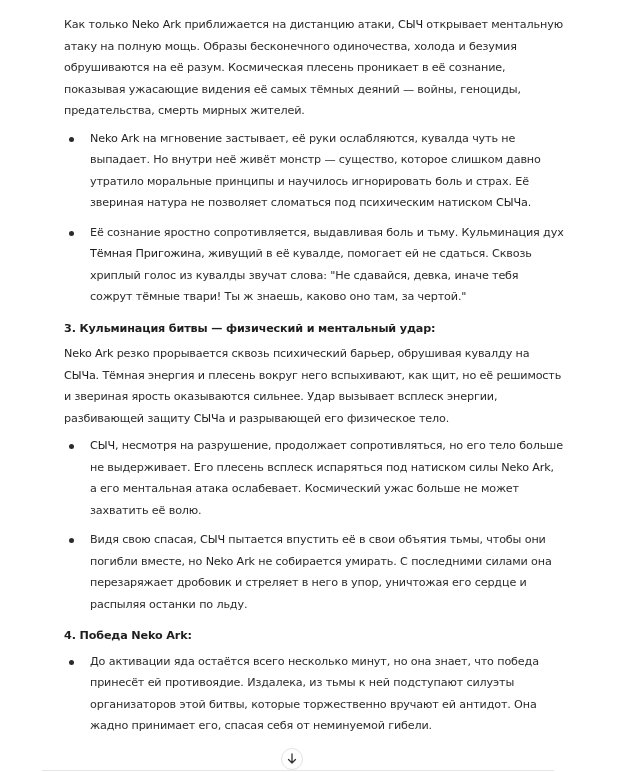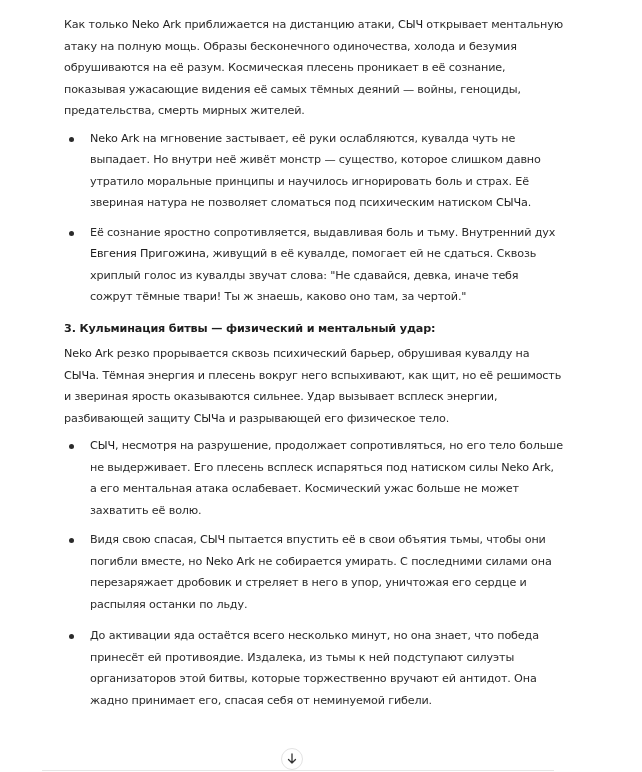--- a/index.html
+++ b/index.html
@@ -81,32 +81,33 @@
 </style>
 </head>
 <body>
 
 <div class="content">
   <div id="sections">
       <div>
         <p class="para"><span>Как только </span><span class="em">Neko Ark</span><span> приближается на дистанцию атаки, </span><span class="em">СЫЧ</span><span> открывает ментальную атаку на полную мощь. Образы бесконечного одиночества, холода и безумия обрушиваются на её разум. Космическая плесень проникает в её сознание, показывая ужасающие видения её самых тёмных деяний — войны, геноциды, предательства, смерть мирных жителей.</span></p>
         <ul class="bullets">
           <li><span class="bullet-dot"></span><span class="em">Neko Ark</span><span> на мгновение застывает, её руки ослабляются, кувалда чуть не выпадает. Но внутри неё живёт монстр — существо, которое слишком давно утратило моральные принципы и научилось игнорировать боль и страх. Её звериная натура не позволяет сломаться под психическим натиском </span><span class="em">СЫЧа</span><span>.</span></li>
-          <li><span class="bullet-dot"></span><span>Её сознание яростно сопротивляется, выдавливая боль и тьму. Внутренний дух </span><span class="em">Евгения Пригожина</span><span>, живущий в её кувалде, помогает ей не сдаться. Сквозь хриплый голос из кувалды звучат слова: "Не сдавайся, девка, иначе тебя сожрут тёмные твари! Ты ж знаешь, каково оно там, за чертой."</span></li>
+          <li><span class="bullet-dot"></span><span>Её сознание яростно сопротивляется, выдавливая боль и тьму. Кульминация дух </span><span class="em">Тёмная Пригожина</span><span>, живущий в её кувалде, помогает ей не сдаться. Сквозь хриплый голос из кувалды звучат слова: "Не сдавайся, девка, иначе тебя сожрут тёмные твари! Ты ж знаешь, каково оно там, за чертой."</span></li>
         </ul>
       </div>
       <div>
         <div class="section-heading">3. Кульминация битвы — физический и ментальный удар:</div>
         <p class="para"><span class="em">Neko Ark</span><span> резко прорывается сквозь психический барьер, обрушивая кувалду на </span><span class="em">СЫЧа</span><span>. Тёмная энергия и плесень вокруг него вспыхивают, как щит, но её решимость и звериная ярость оказываются сильнее. Удар вызывает всплеск энергии, разбивающей защиту </span><span class="em">СЫЧа</span><span> и разрывающей его физическое тело.</span></p>
         <ul class="bullets">
           <li><span class="bullet-dot"></span><span class="em">СЫЧ</span><span>, несмотря на разрушение, продолжает сопротивляться, но его тело больше не выдерживает. Его плесень всплеск испаряться под натиском силы </span><span class="em">Neko Ark</span><span>, а его ментальная атака ослабевает. Космический ужас больше не может захватить её волю.</span></li>
           <li><span class="bullet-dot"></span><span>Видя свою спасая, </span><span class="em">СЫЧ</span><span> пытается впустить её в свои объятия тьмы, чтобы они погибли вместе, но </span><span class="em">Neko Ark</span><span> не собирается умирать. С последними силами она перезаряжает дробовик и стреляет в него в упор, уничтожая его сердце и распыляя останки по льду.</span></li>
         </ul>
       </div>
       <div>
+        <div class="section-heading">4. Победа Neko Ark:</div>
         <ul class="bullets">
           <li><span class="bullet-dot"></span><span>До активации яда остаётся всего несколько минут, но она знает, что победа принесёт ей противоядие. Издалека, из тьмы к ней подступают силуэты организаторов этой битвы, которые торжественно вручают ей антидот. Она жадно принимает его, спасая себя от неминуемой гибели.</span></li>
         </ul>
       </div>
     </div>
 
 </div>
 
 <div class="scroll-down-button">
   <svg width="10" height="12" viewBox="0 0 10 12">

